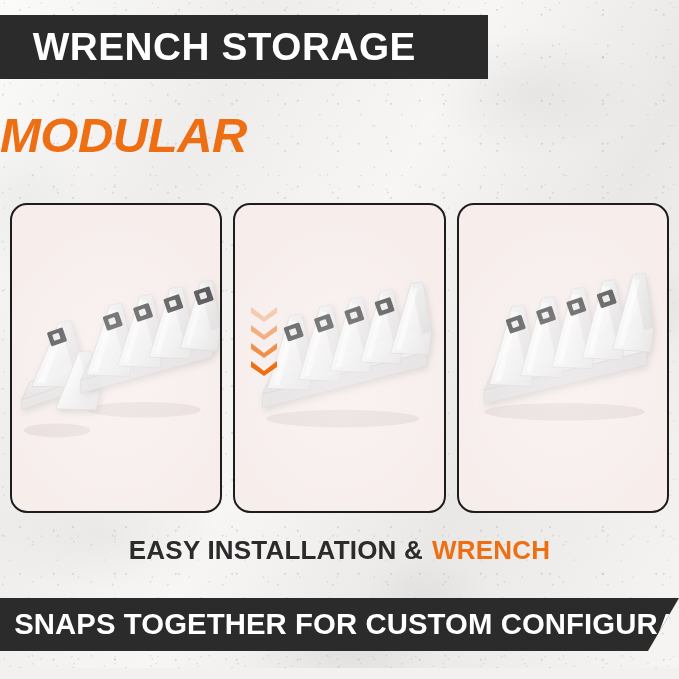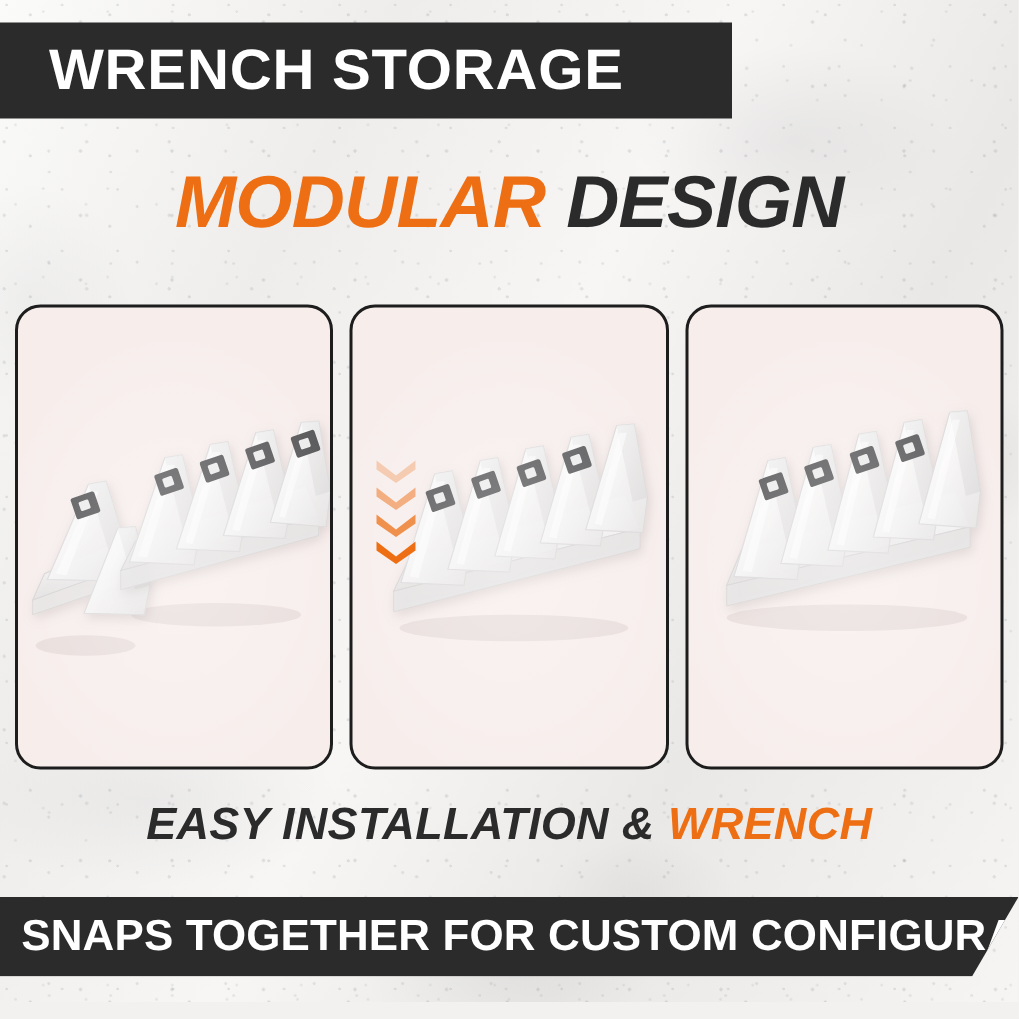--- a/index.html
+++ b/index.html
@@ -75,21 +75,20 @@
 
   
   .subtitle {
     position: absolute;
     left: 0;
     top: 104px;
     width: 679px;
     height: 62px;
     display: flex;
     align-items: center;
-    justify-content: center;
     white-space: nowrap;
   }
   .subtitle span {
     font-size: 49px;
     font-weight: bold;
     font-style: italic;
     letter-spacing: -0.5px;
   }
   .subtitle .word-accent { color: #ee6e14; }
   .subtitle .word-dark   { color: #2b2b2b; }
@@ -150,24 +149,23 @@
     left: 0;
     top: 527px;
     width: 679px;
     height: 46px;
     display: flex;
     align-items: center;
     justify-content: center;
     white-space: nowrap;
   }
   .tagline span {
-    font-size: 30px;
+    font-size: 26px;
     font-weight: bold;
     letter-spacing: 0.2px;
-    font-style: italic;
   }
   .tagline .t-dark   { color: #2b2b2b; }
   .tagline .t-accent { color: #ee6e14; }
   .tagline .sp { width: 9px; display: inline-block; }
 
   
   .banner {
     position: absolute;
     left: 0;
     top: 598px;
@@ -194,21 +192,20 @@
 
 <div id="infographic">
 
   <div class="title-bar">
     <div class="title-bar-text">WRENCH STORAGE</div>
   </div>
 
   <div class="subtitle">
     <span class="word-accent">MODULAR</span>
     <span class="sp"></span>
-    <span class="word-dark">DESIGN</span>
   </div>
 
   <div class="panels">
 
     <div class="panel">
       <div class="stage">
         <svg viewBox="0 0 213 306" preserveAspectRatio="xMidYMid meet">
           <defs>
             <linearGradient id="fin1" x1="0" y1="0" x2="1" y2="1">
               <stop offset="0%" stop-color="#ffffff" stop-opacity="0.99"></stop>

